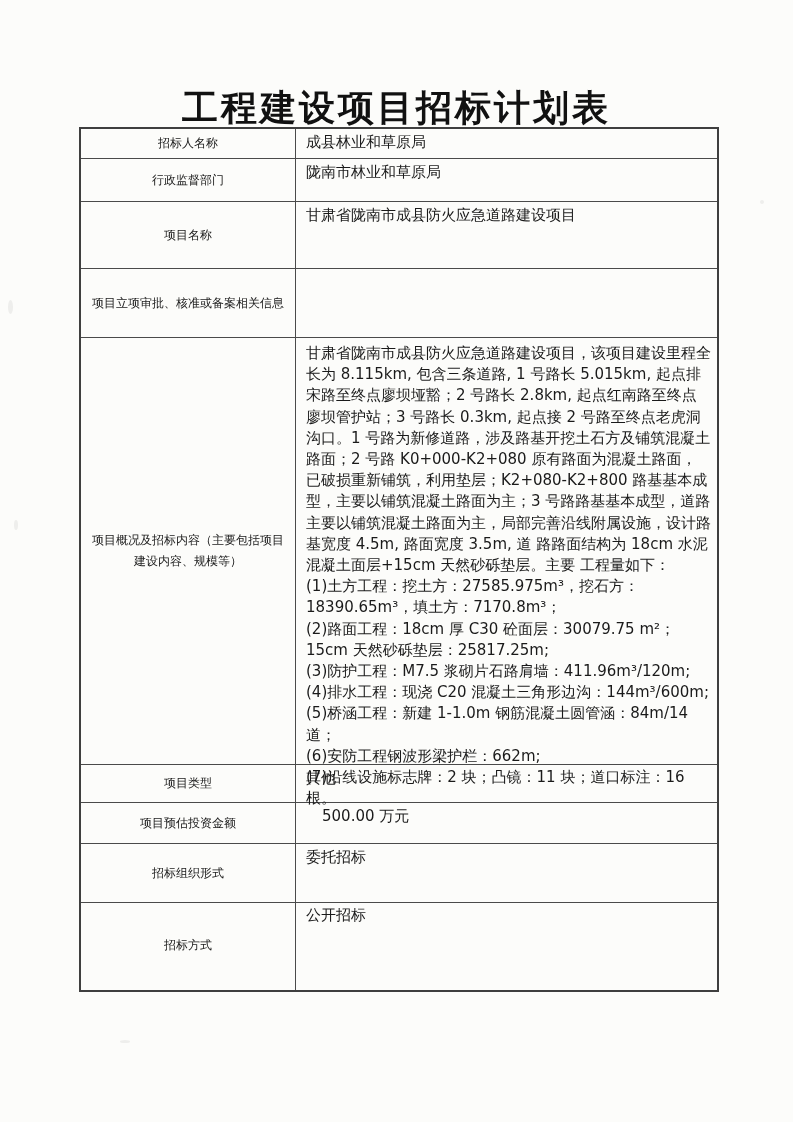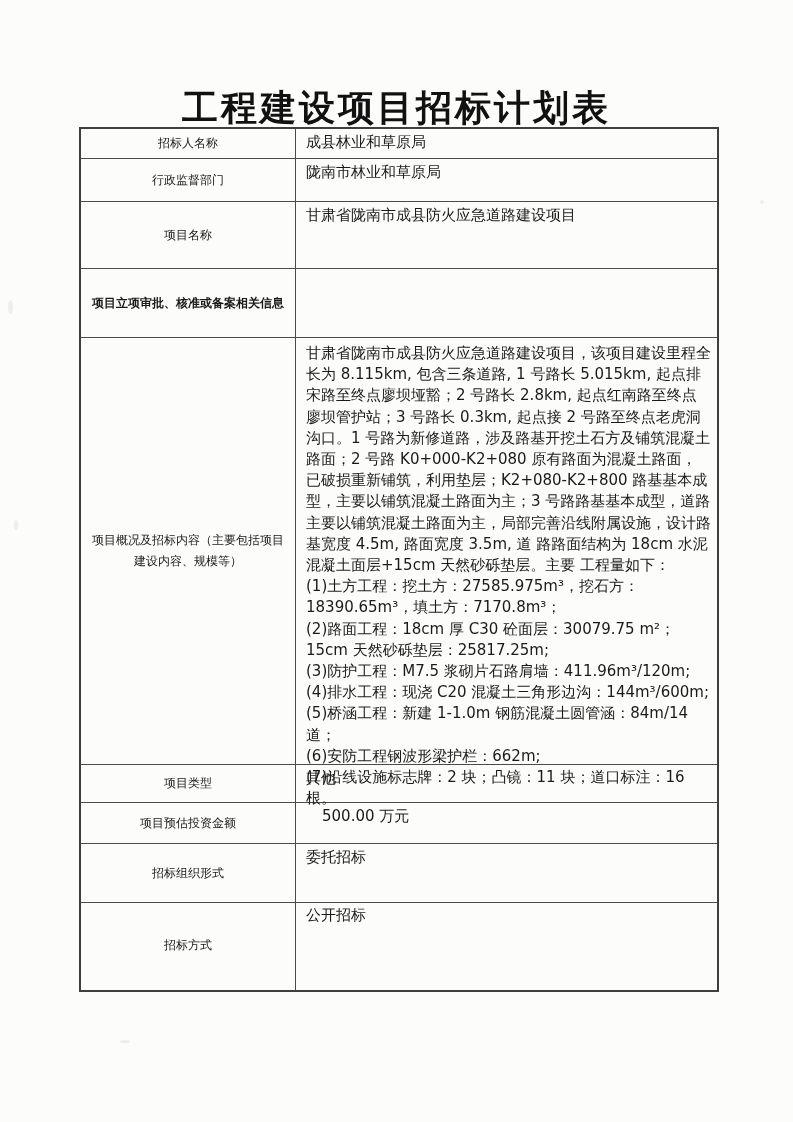--- a/index.html
+++ b/index.html
@@ -79,21 +79,21 @@
     color: #1a1a1a;
   }
   .cell-value .val {
     white-space: pre-wrap;
     word-break: break-word;
   }
   
   .r0 { height: 29px; }
   .r1 { height: 67px; }
   .r2 { height: 43px; }
-  .r3 { height: 69px; font-weight: bold; }
+  .r3 { height: 69px; }
   .r4 { height: 427px; }
   .r4 .cell-value { align-items: flex-start; padding-top: 5px; }
   .r5 { height: 38px; }
   .r6 { height: 41px; gap: 16px; }
   .r7 { height: 59px; }
   .r8 { height: 88px; font-family: Liberation Mono, monospace; }
 </style>
 </head>
 <body>
 

